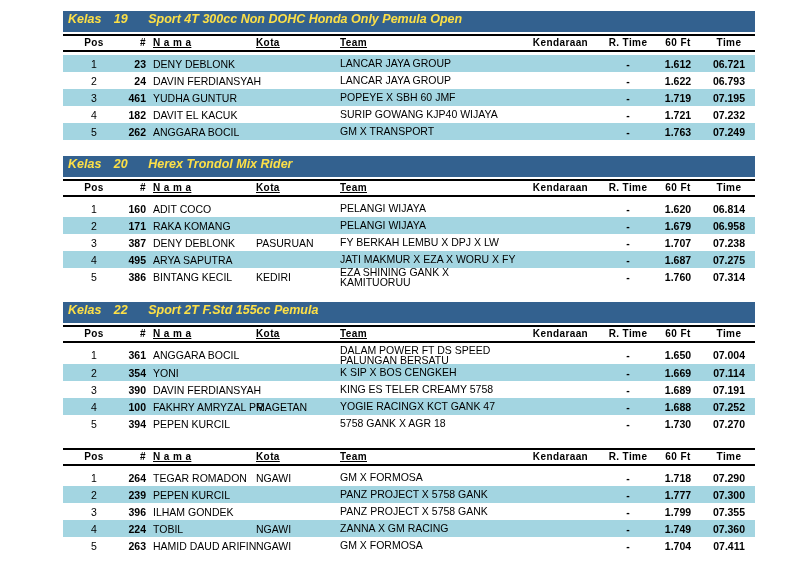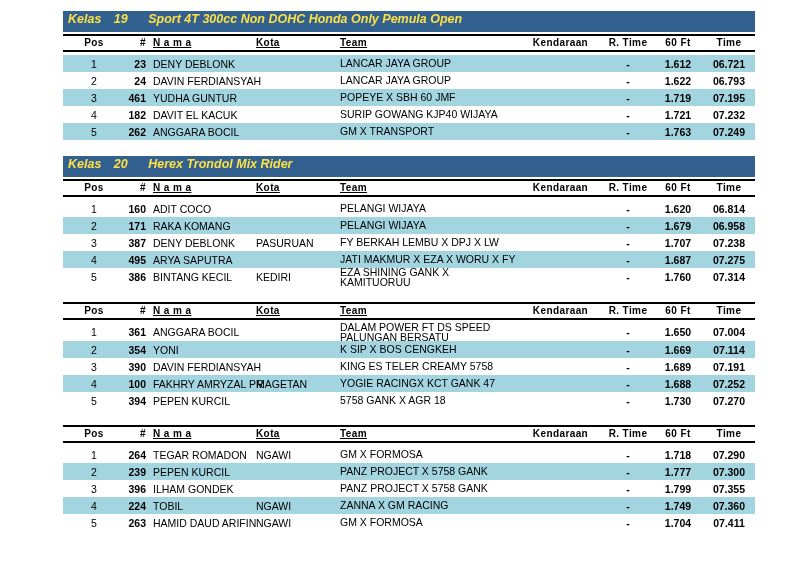--- a/index.html
+++ b/index.html
@@ -286,20 +286,25 @@
     <td class="c-kend"></td>
     <td class="c-rtime">-</td>
     <td class="c-sixty">1.760</td>
     <td class="c-time">07.314</td>
   </tr>
 </tbody>
     </table>
   </section>
 
   <section class="table-block">
+    <div class="title-bar">
+      <span class="kelas">Kelas</span>
+      <span class="kelas-num">22</span>
+      <span class="kelas-title">Sport 2T F.Std 155cc Pemula</span>
+    </div>
     <table class="results">
       <colgroup>
         <col class="co0">
           <col class="co1">
           <col class="co2">
           <col class="co3">
           <col class="co4">
         <col class="co5">
           <col class="co6">
           <col class="co7">

